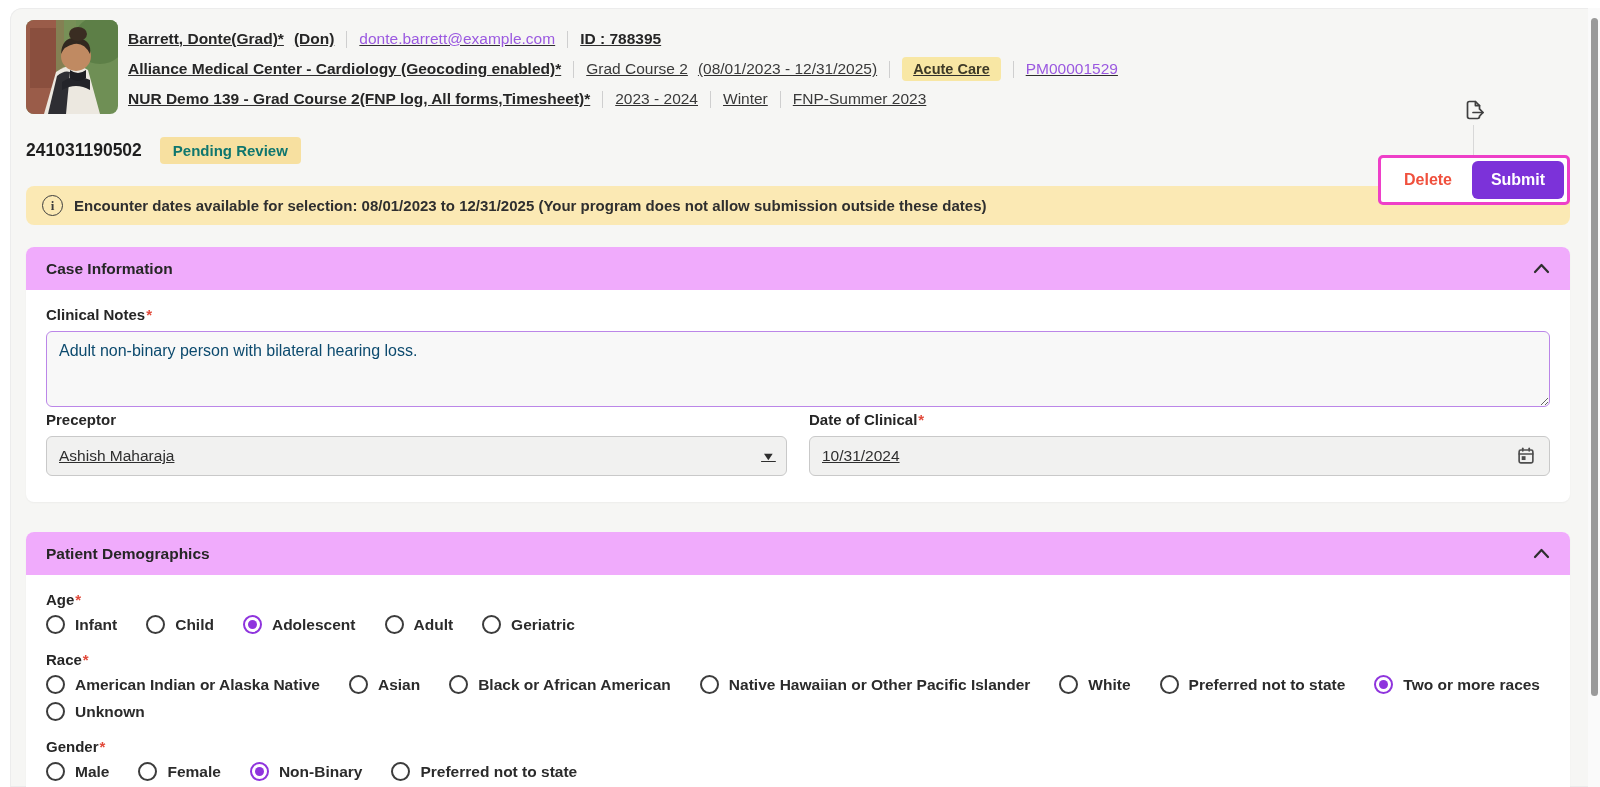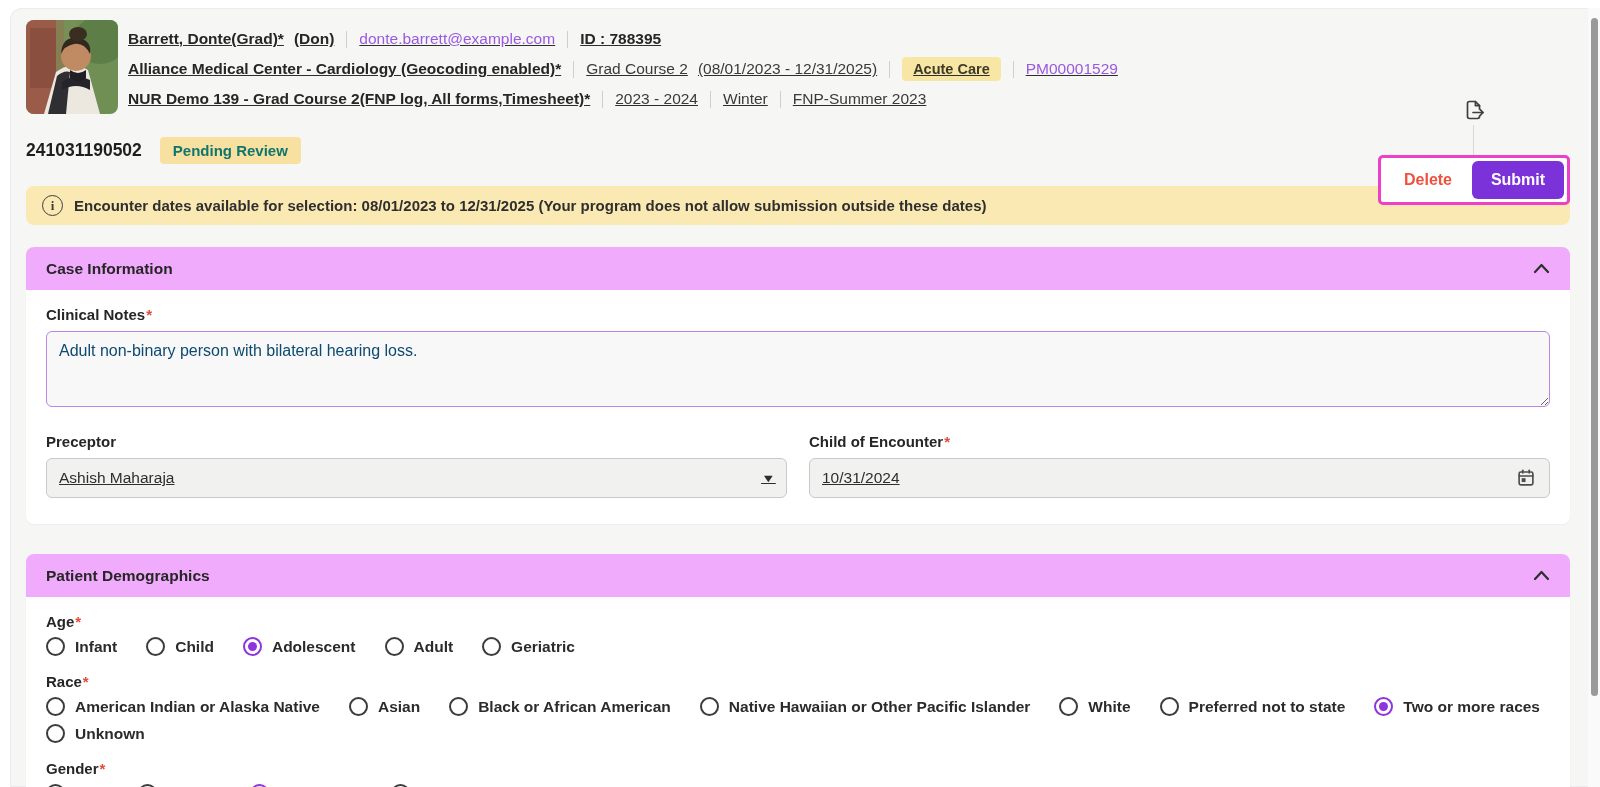--- a/index.html
+++ b/index.html
@@ -51,21 +51,21 @@
     align-items:center;justify-content:space-between;padding:0 20px;}
   .card-title{font-size:15.5px;font-weight:700;color:#262626;}
   .chev{cursor:pointer;display:flex;align-items:center;}
   .card-body{padding:16px 20px 26px 20px;}
 
   .field-label{font-size:15px;font-weight:600;color:#262626;margin-bottom:8px;}
   .req{color:#e24a3b;margin-left:1px;}
   textarea.notes{width:100%;box-sizing:border-box;height:76px;background:#f8f8f8;
     border:1px solid #bb86e8;border-radius:6px;padding:10px 12px;font-size:16px;color:#0c4a6e;
     font-family:"Liberation Sans","DejaVu Sans",sans-serif;resize:both;outline:none;}
-  .fields-row{display:flex;gap:22px;margin-top:22px;}
+  .fields-row{display:flex;gap:22px;}
   .fcol{flex:1;}
   .field{height:38px;background:#f1f1f0;border:1px solid #c9c9c9;border-radius:6px;
     display:flex;align-items:center;justify-content:space-between;padding:0 12px;
     font-size:15.5px;color:#2e2e2e;cursor:pointer;text-decoration:underline;}
   .caret{font-size:11px;color:#2e2e2e;transform:scaleX(1.35);}
 
   
   .group{margin-bottom:17px;}
   .group:last-child{margin-bottom:0;}
   .glabel{font-size:15px;font-weight:600;color:#262626;margin-bottom:7px;}
@@ -181,21 +181,21 @@
             <div class="field-label">
               <span>Preceptor</span>
             </div>
             <div class="field">
               <span>Ashish Maharaja</span>
               <span class="caret">▼</span>
             </div>
           </div>
           <div class="fcol">
             <div class="field-label">
-              <span>Child of Encounter</span><span class="req">*</span>
+              <span>Date of Clinical</span><span class="req">*</span>
             </div>
             <div class="field">
               <span>10/31/2024</span>
               <span style="display:flex;">
                 <svg width="22" height="22" viewBox="0 0 24 24" fill="none" stroke="#4d4d4d" stroke-width="1.8" stroke-linecap="round">
                   <rect x="4.5" y="5.5" width="15" height="14" rx="1.8"></rect>
                   <line x1="4.5" y1="9.8" x2="19.5" y2="9.8"></line>
                   <line x1="8.5" y1="3.5" x2="8.5" y2="6.5"></line>
                   <line x1="15.5" y1="3.5" x2="15.5" y2="6.5"></line>
                   <rect x="7.3" y="12.2" width="4.2" height="4.2" fill="#4d4d4d" stroke="none"></rect>

